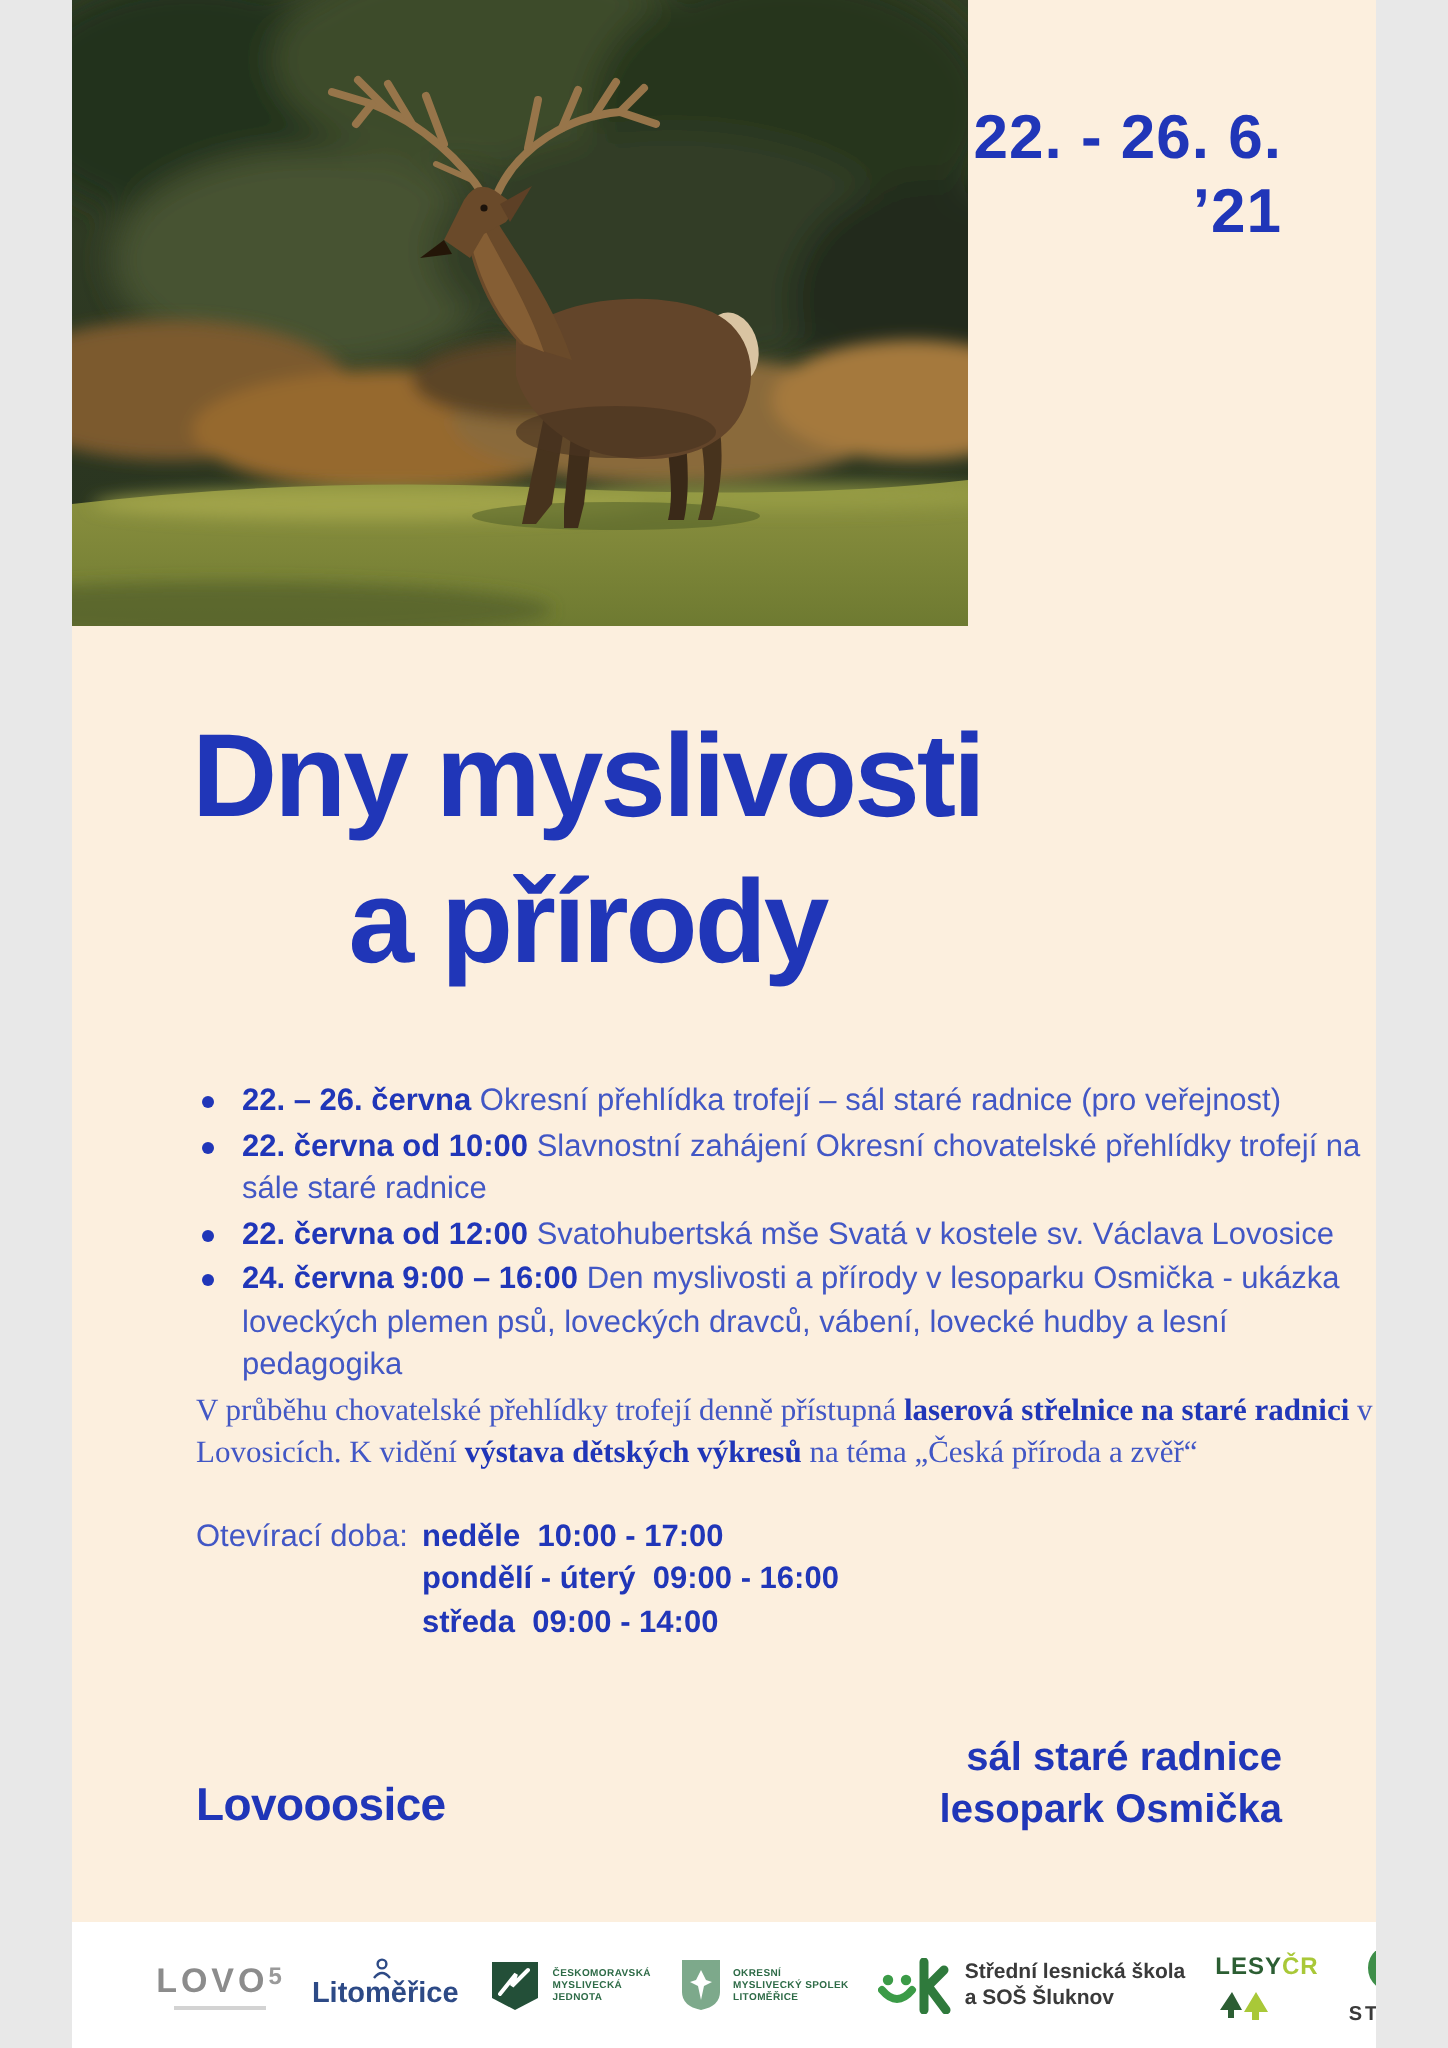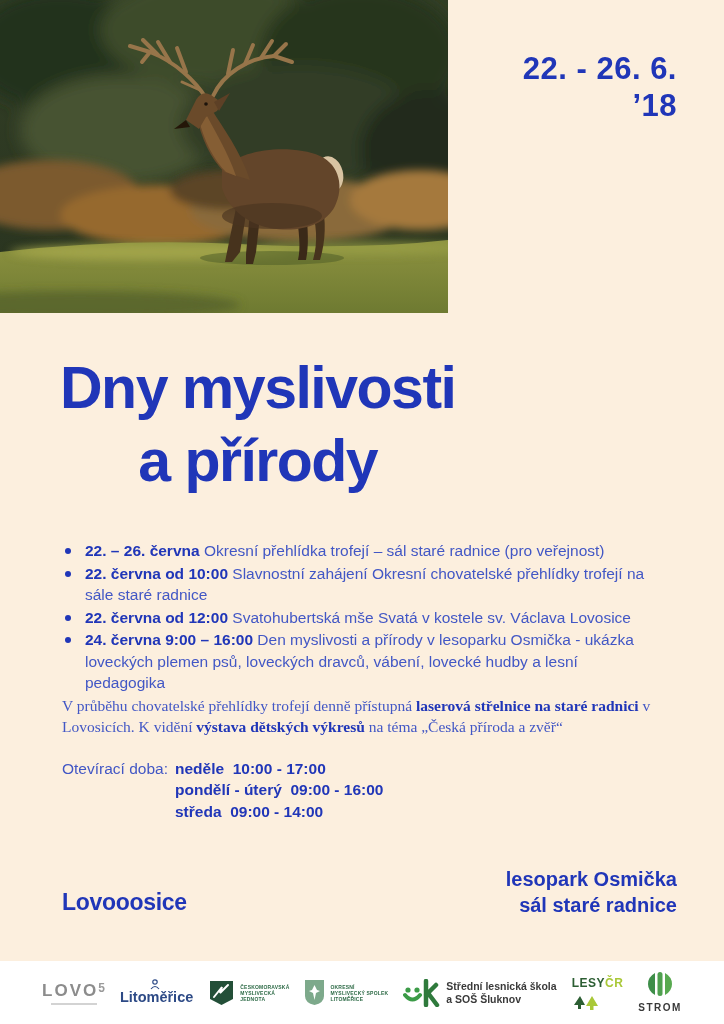--- a/index.html
+++ b/index.html
@@ -1,18 +1,18 @@
 <!DOCTYPE html>
 <html><head>
 <meta charset="utf-8">
 <style>
   * { margin:0; padding:0; box-sizing:border-box; }
   html,body { background:#e8e8e8; }
   .poster {
-    position:relative; width:724px; height:1024px; margin:0 auto;
+    position:relative; width:652px; height:1024px; margin:0 auto;
     background:#fcefde; overflow:hidden;
     font-family:"Liberation Sans", sans-serif;
   }
   
   .photo { position:absolute; left:0; top:0; width:448px; height:313px; }
   .photo svg { display:block; width:100%; height:100%; }
   
   .date {
     position:absolute; top:50px; right:47px; text-align:right;
     color:#2036b8; font-weight:bold; font-size:31px; line-height:37px;
@@ -152,21 +152,21 @@
         <path d="M186,120 L196,100 Q202,90 211,95 L218,100 Q222,105 217,111 L206,117 L199,129 Z" fill="#6a4a2a"></path>
         <path d="M186,120 L174,129 L190,127 Z" fill="#241608"></path>
         <path d="M214,102 L230,93 L219,111 Z" fill="#5d4026"></path>
         <circle cx="206" cy="104" r="1.8" fill="#1c130b"></circle>
       </g>
     </svg>
   </div>
 
   <div class="date">
     <div>22. - 26. 6.</div>
-    <div>’18</div>
+    <div>’21</div>
   </div>
 
   <h1 class="title"><span>Dny myslivosti</span><br><span>a přírody</span></h1>
 
   <div class="content">
     <ul class="events">
       <li><span class="b">22. – 26. června</span><span class="r"> Okresní přehlídka trofejí – sál staré radnice (pro veřejnost)</span></li>
       <li><span class="b">22. června od 10:00</span><span class="r"> Slavnostní zahájení Okresní chovatelské přehlídky trofejí na sále staré radnice</span></li>
       <li><span class="b">22. června od 12:00</span><span class="r"> Svatohubertská mše Svatá v kostele sv. Václava Lovosice</span></li>
       <li><span class="b">24. června 9:00 – 16:00</span><span class="r"> Den myslivosti a přírody v lesoparku Osmička - ukázka loveckých plemen psů, loveckých dravců, vábení, lovecké hudby a lesní pedagogika</span></li>
@@ -179,22 +179,22 @@
       <div class="hours-rows">
         <div class="oh-row">neděle  10:00 - 17:00</div>
         <div class="oh-row">pondělí - úterý  09:00 - 16:00</div>
         <div class="oh-row">středa  09:00 - 14:00</div>
       </div>
     </div>
   </div>
 
   <div class="venue-city">Lovooosice</div>
   <div class="venue-right">
+    <div>sál staré radnice</div>
     <div>lesopark Osmička</div>
-    <div>sál staré radnice</div>
   </div>
 
   <div class="footer">
 
     <div class="logo">
       <div class="stack" style="align-items:center;">
         <div><span class="lovo-word">LOVO</span><span class="lovo-mark">5</span></div>
         <div class="lovo-tag"></div>
       </div>
     </div>

